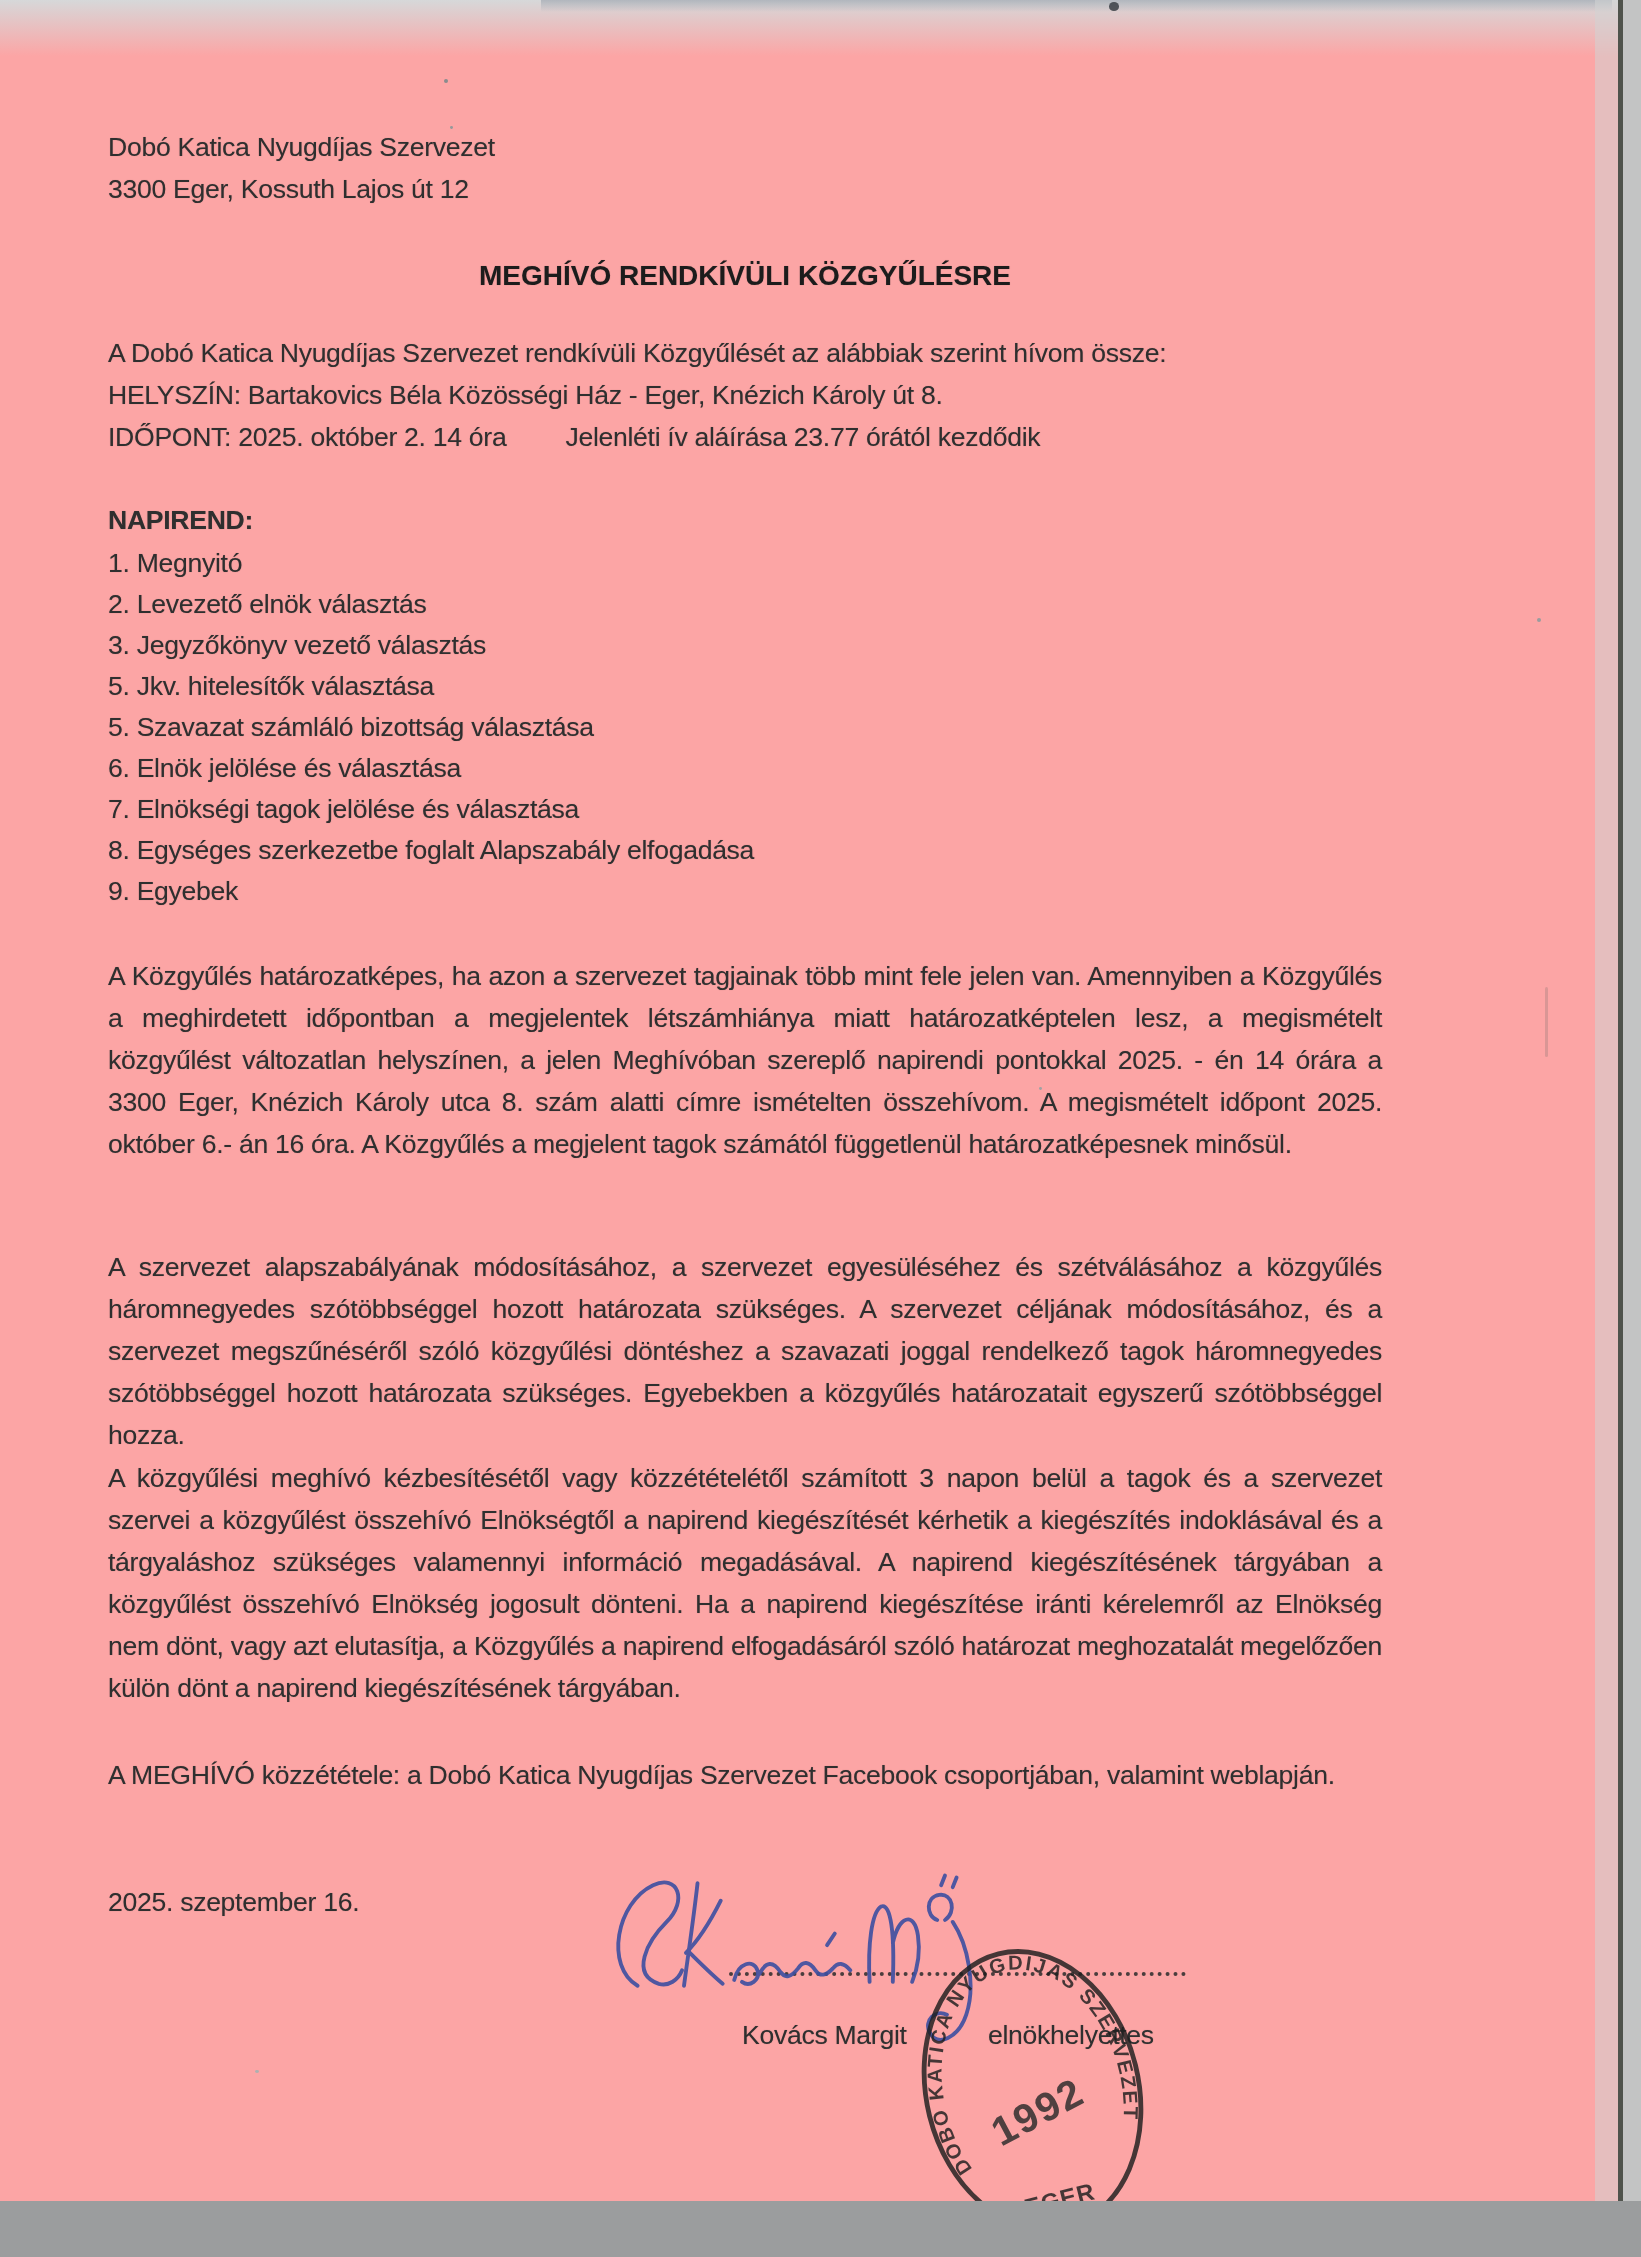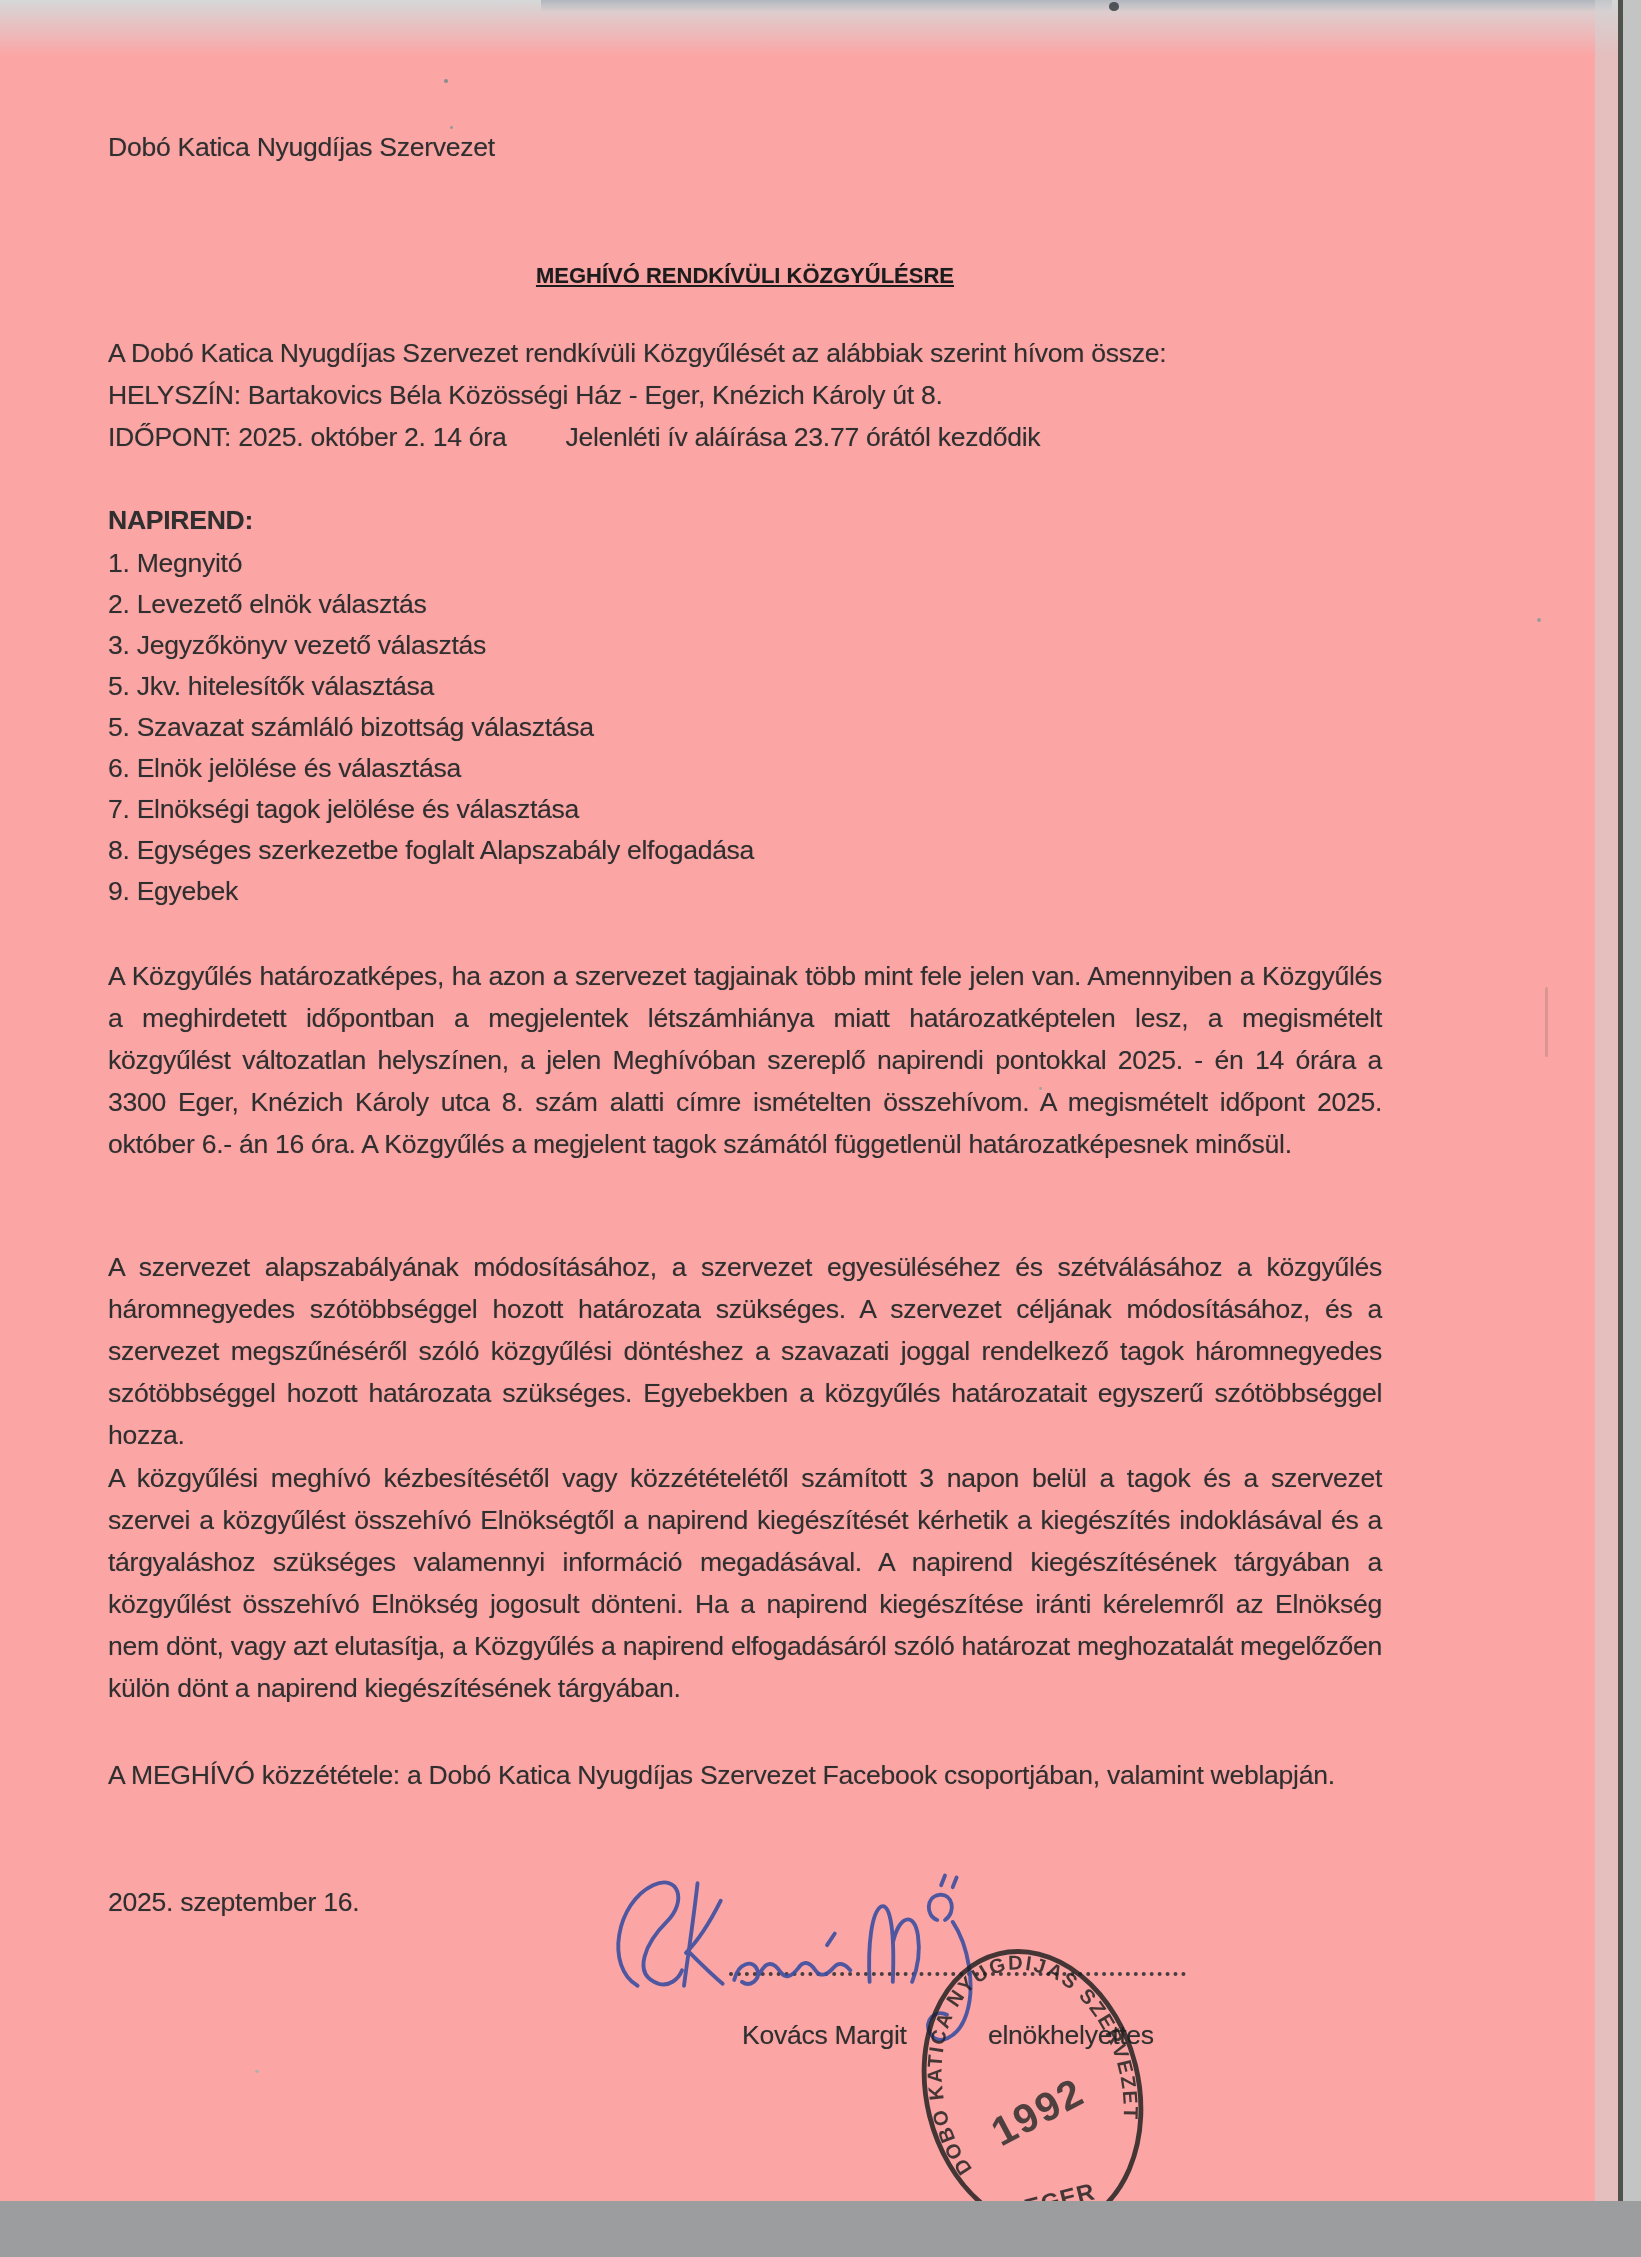--- a/index.html
+++ b/index.html
@@ -18,21 +18,21 @@
     position:absolute; top:0; left:541px; right:29px; height:11.6px;
     background:linear-gradient(180deg, rgba(165,171,180,.75), rgba(165,171,180,0));
   }
   .txt {
     position:absolute; left:108px; width:1274px;
     font-size:26.6px; line-height:42px; letter-spacing:-0.3px;
     text-shadow:0 0 1px rgba(47,47,47,0.32);
   }
   .just { text-align:justify; text-justify:inter-word; }
   .bold { font-weight:bold; }
-  .title { text-align:center; font-size:22px; color:#1c1c1c; letter-spacing:0;text-decoration:underline; }
+  .title { text-align:center; font-size:28px; color:#1c1c1c; letter-spacing:0; }
   .agenda-list { line-height:41px; }
   .time-row { display:flex; gap:59px; }
   .names span { position:absolute; top:0; white-space:nowrap; }
   .dotted {
     position:absolute; left:729px; top:1972px; width:457px; height:0;
     border-top:4.8px dotted #2b2b2b; opacity:.85;
   }
   .sig { position:absolute; left:597px; top:1862px; z-index:3; }
   .stamp { position:absolute; left:911px; top:1937px; z-index:4; }
   .paper-edge-light { position:absolute; top:0; bottom:0; left:1595px; width:23px; background:#d2d3d3; opacity:.55; }
@@ -42,20 +42,21 @@
 </style>
 </head>
 <body>
 
 <div class="scan">
 
   <div class="top-dark-band"></div>
 
   <div class="txt" style="top:126px;">
     <div>Dobó Katica Nyugdíjas Szervezet</div>
+    <div>3300 Eger, Kossuth Lajos út 12</div>
   </div>
 
   <div class="txt title bold" style="top:255px;">MEGHÍVÓ RENDKÍVÜLI KÖZGYŰLÉSRE</div>
 
   <div class="txt" style="top:332px;">
     <div>A Dobó Katica Nyugdíjas Szervezet rendkívüli Közgyűlését az alábbiak szerint hívom össze:</div>
     <div>HELYSZÍN: Bartakovics Béla Közösségi Ház - Eger, Knézich Károly út 8.</div>
     <div class="time-row">
       <span>IDŐPONT: 2025. október 2. 14 óra</span>
       <span>Jelenléti ív aláírása 23.77 órától kezdődik</span>

